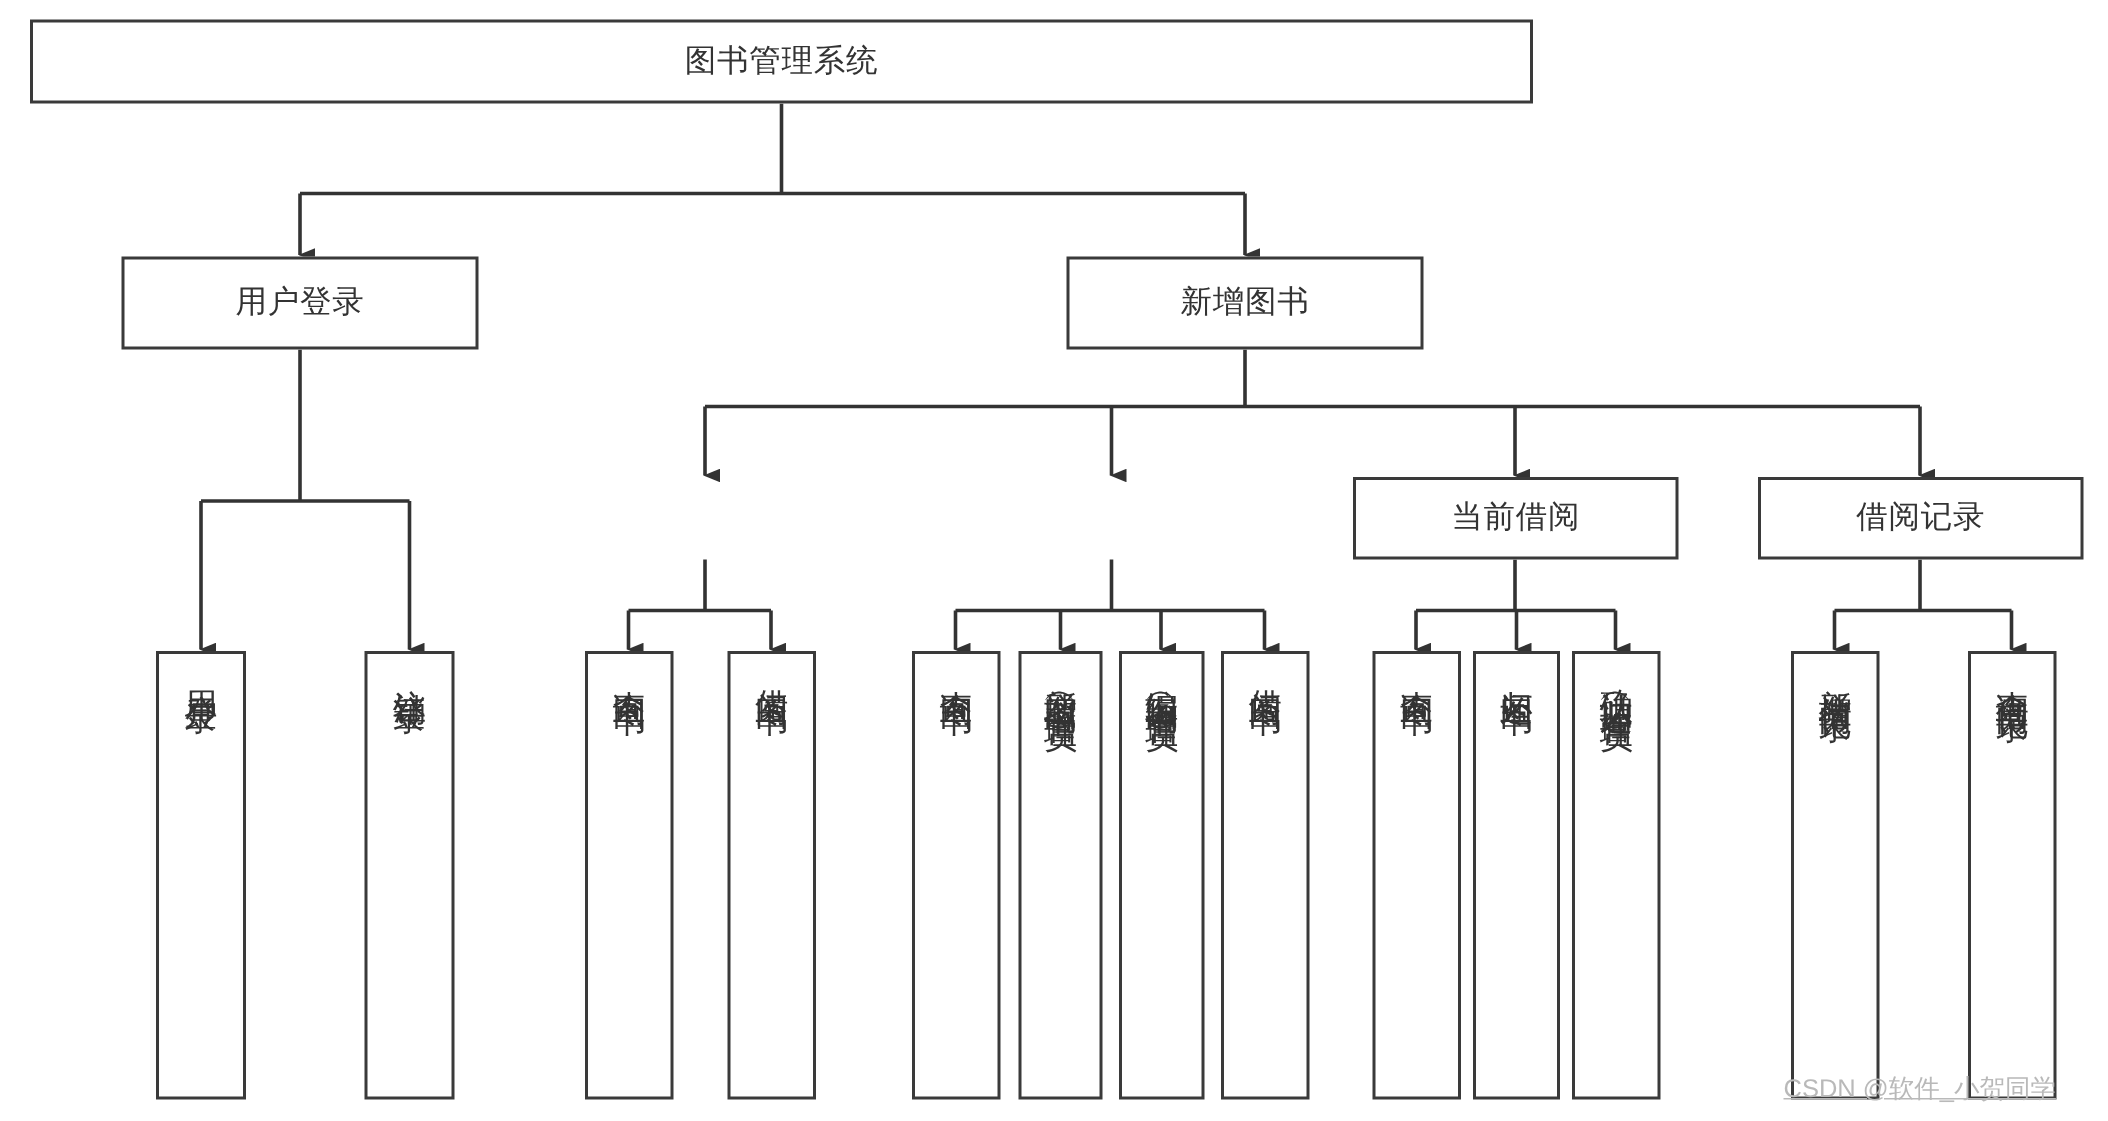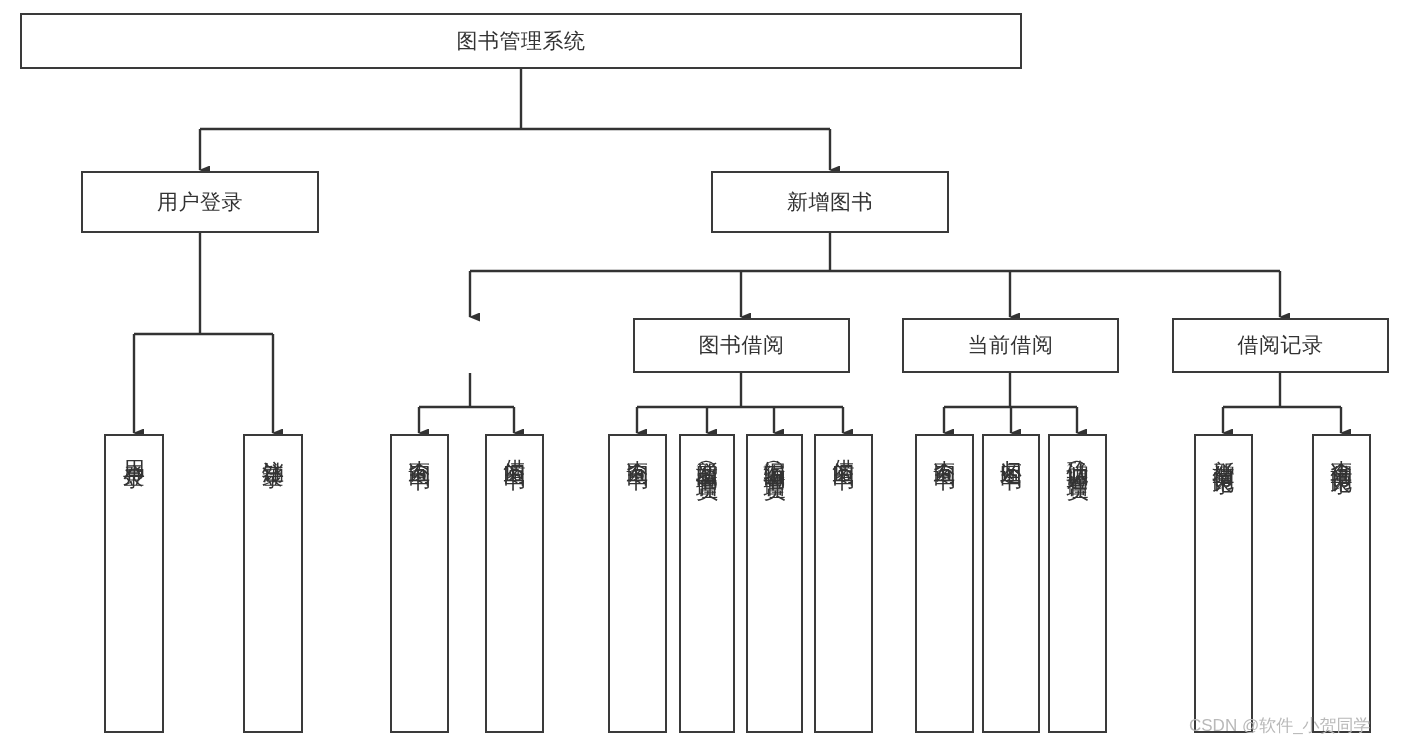--- a/index.html
+++ b/index.html
@@ -62,20 +62,21 @@
   }
   .watermark {
     position: absolute;
     left: 1189px;
     top: 714px;
     font-size: 17px;
     color: #b9b9b9;
     white-space: nowrap;
     z-index: 5;
     font-family: "Liberation Sans", "DejaVu Sans", sans-serif;
+    text-decoration: underline;
   }
 </style>
 </head>
 <body>
 
 <div id="diagram-root">
 
   <svg class="connectors" id="connector-layer" viewBox="0 0 1405 747" xmlns="http://www.w3.org/2000/svg">
     <defs>
       <marker id="arrowhead" markerWidth="9" markerHeight="11" refX="4.5" refY="10" orient="auto" markerUnits="userSpaceOnUse">
@@ -123,23 +124,20 @@
     <span class="label">图书管理系统</span>
   </div>
 
   <div class="node horiz" id="node-l1-0" style="left: 81px; top: 171px; width: 238px; height: 62px;">
     <span class="label">用户登录</span>
   </div>
   <div class="node horiz" id="node-l1-1" style="left: 711px; top: 171px; width: 238px; height: 62px;">
     <span class="label">新增图书</span>
   </div>
 
-  <div class="node horiz" id="node-l2-1" style="left: 633px; top: 318px; width: 217px; height: 55px;">
-    <span class="label">图书借阅</span>
-  </div>
   <div class="node horiz" id="node-l2-3" style="left: 1172px; top: 318px; width: 217px; height: 55px;">
     <span class="label">借阅记录</span>
   </div>
   <div class="node horiz" id="node-l2-2" style="left: 902px; top: 318px; width: 217px; height: 55px;">
     <span class="label">当前借阅</span>
   </div>
 
   <div class="node vert" id="node-leaf-0" style="left: 104px; top: 434px; width: 60px; height: 299px;">
     <span class="label">用户登录</span>
   </div>

